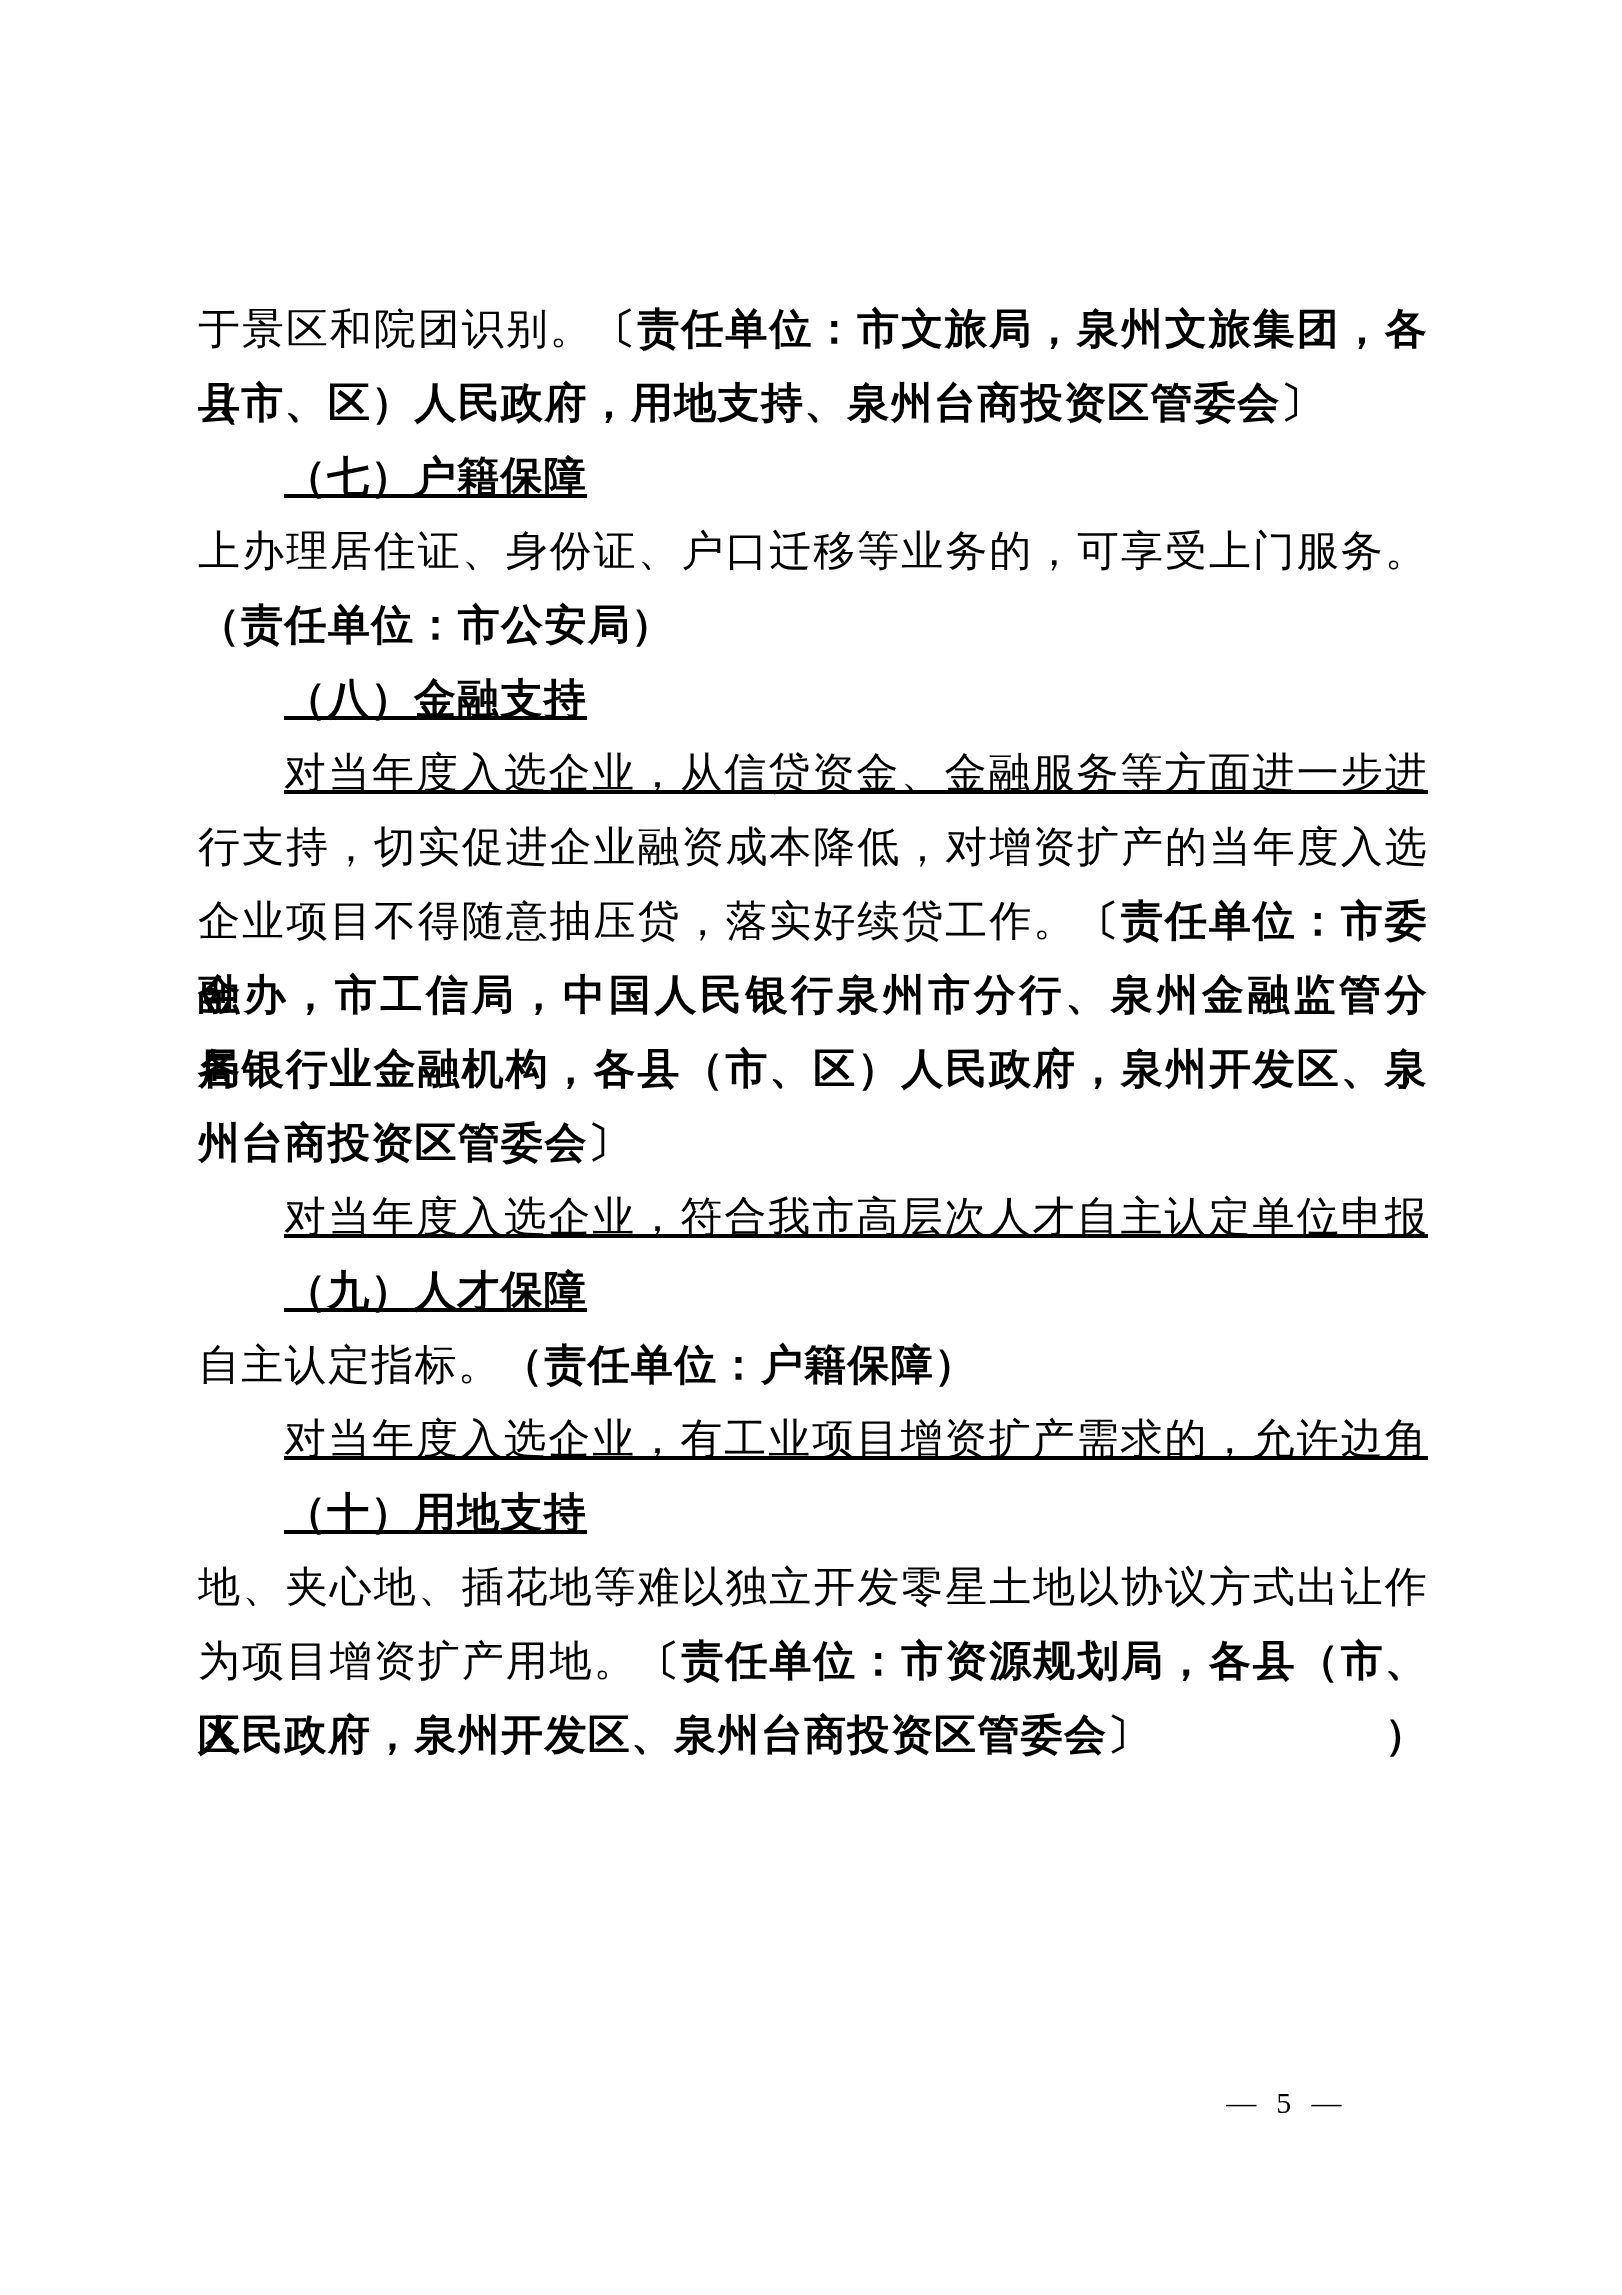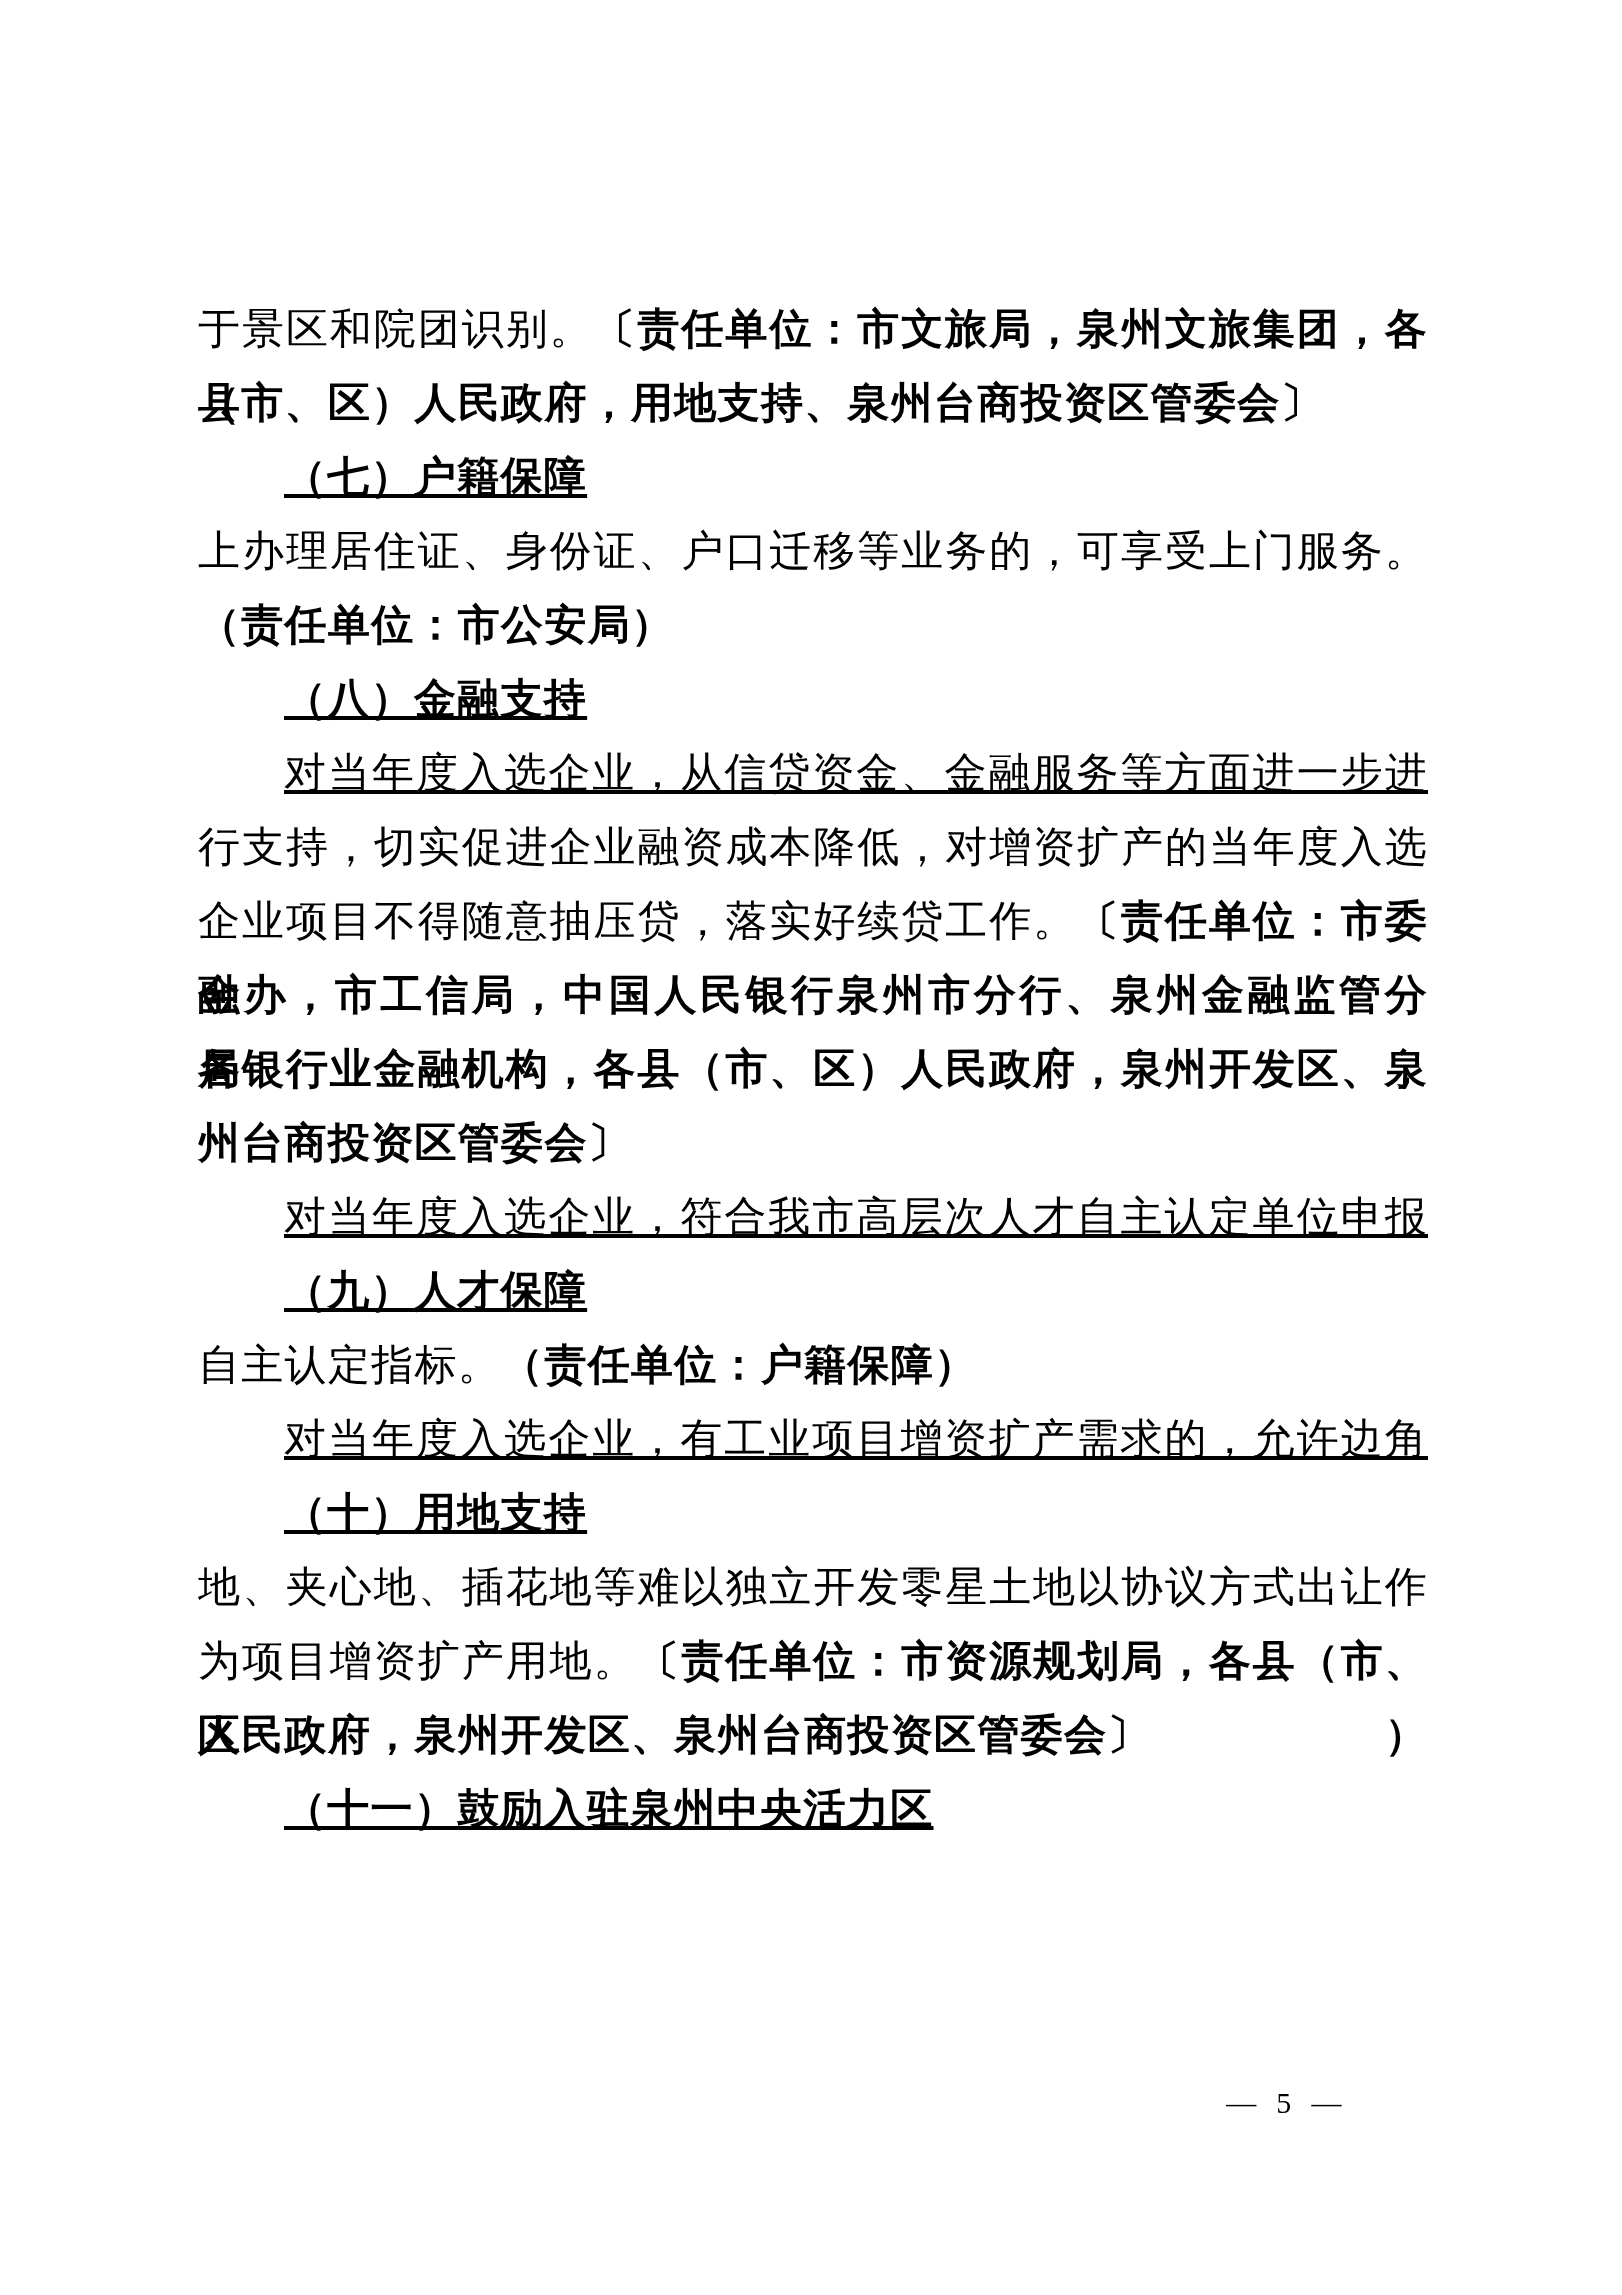--- a/index.html
+++ b/index.html
@@ -77,17 +77,16 @@
       <div class="line justify"><span class="seg bold">各银行业金融机构，各县（市、区）人民政府，泉州开发区、泉</span></div>
       <div class="line"><span class="seg bold">州台商投资区管委会〕</span></div>
       <div class="line indent justify"><span class="seg">对当年度入选企业，符合我市高层次人才自主认定单位申报</span></div>
       <div class="line indent"><span class="seg bold">（九）人才保障</span></div>
       <div class="line"><span class="seg">自主认定指标。</span><span class="seg bold">（责任单位：户籍保障）</span></div>
       <div class="line indent justify"><span class="seg">对当年度入选企业，有工业项目增资扩产需求的，允许边角</span></div>
       <div class="line indent"><span class="seg bold">（十）用地支持</span></div>
       <div class="line justify"><span class="seg">地、夹心地、插花地等难以独立开发零星土地以协议方式出让作</span></div>
       <div class="line justify"><span class="seg">为项目增资扩产用地。</span><span class="seg bold">〔责任单位：市资源规划局，各县（市、区）</span></div>
       <div class="line"><span class="seg bold">人民政府，泉州开发区、泉州台商投资区管委会〕</span></div>
-      <div class="line indent"><span class="seg bold">（十一）鼓励入驻泉州中央活力区</span></div>
     </div>
   <div class="page-number">— 5 —</div>
 </div>
 
 
 </body></html>

